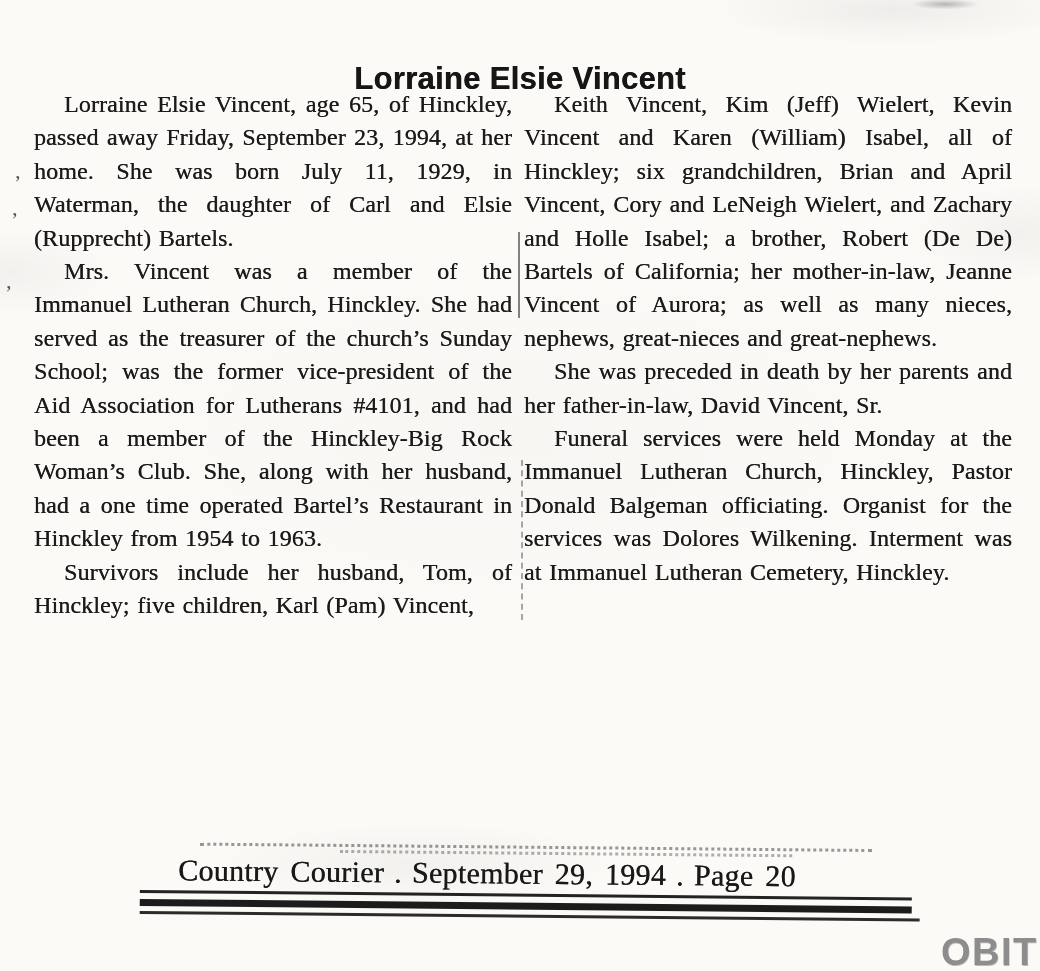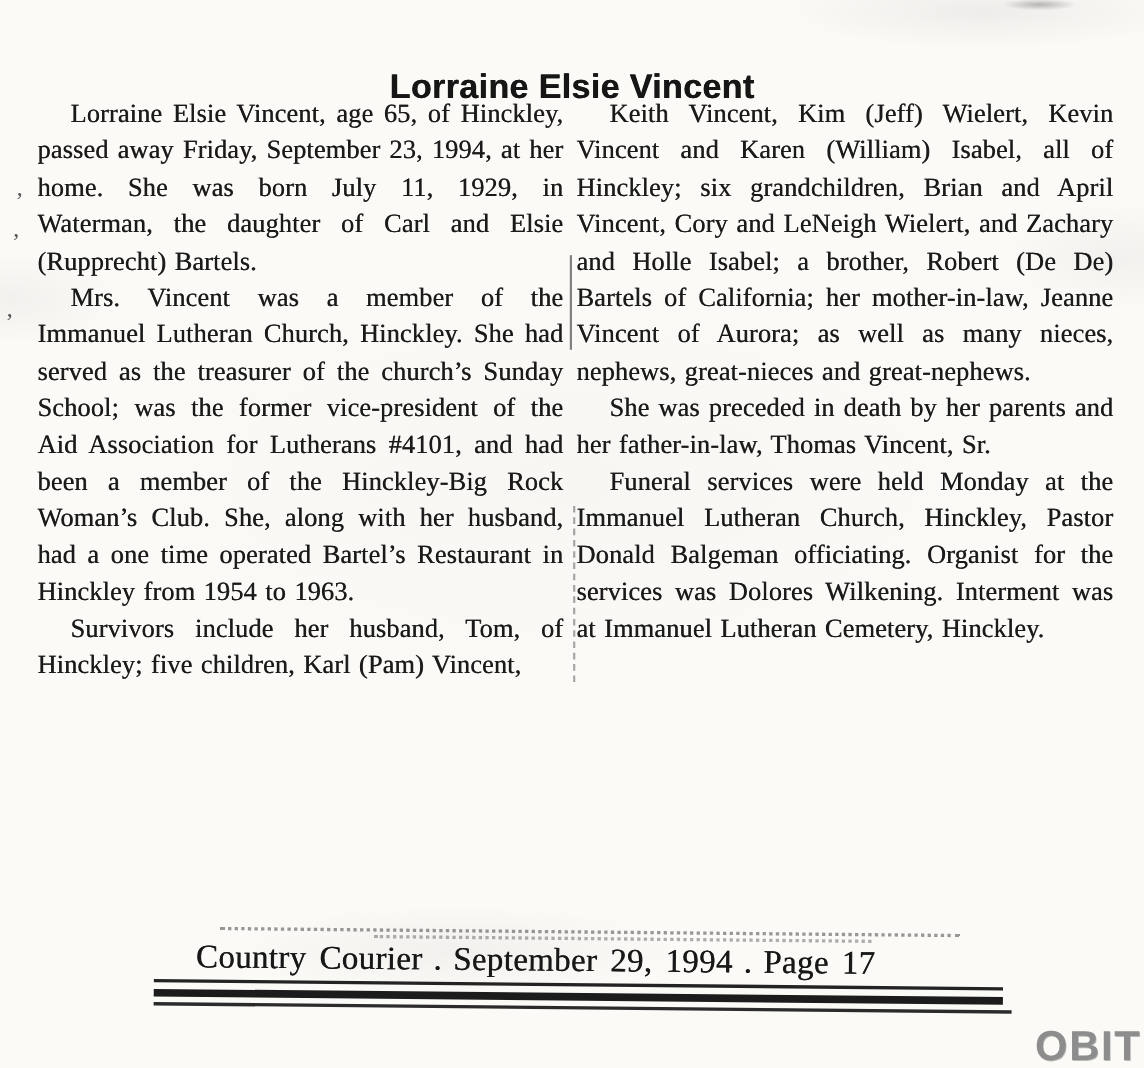--- a/index.html
+++ b/index.html
@@ -118,35 +118,35 @@
   <h1 class="headline">Lorraine Elsie Vincent</h1>
 
   <div class="column column-left">
     <p>Lorraine Elsie Vincent, age 65, of Hinckley, passed away Friday, September 23, 1994, at her home. She was born July 11, 1929, in Waterman, the daughter of Carl and Elsie (Rupprecht) Bartels.</p>
     <p>Mrs. Vincent was a member of the Immanuel Lutheran Church, Hinckley. She had served as the treasurer of the church’s Sunday School; was the former vice-president of the Aid Association for Lutherans #4101, and had been a member of the Hinckley-Big Rock Woman’s Club. She, along with her husband, had a one time operated Bartel’s Restaurant in Hinckley from 1954 to 1963.</p>
     <p>Survivors include her husband, Tom, of Hinckley; five children, Karl (Pam) Vincent,</p>
   </div>
 
   <div class="column column-right">
     <p>Keith Vincent, Kim (Jeff) Wielert, Kevin Vincent and Karen (William) Isabel, all of Hinckley; six grandchildren, Brian and April Vincent, Cory and LeNeigh Wielert, and Zachary and Holle Isabel; a brother, Robert (De De) Bartels of California; her mother-in-law, Jeanne Vincent of Aurora; as well as many nieces, nephews, great-nieces and great-nephews.</p>
-    <p>She was preceded in death by her parents and her father-in-law, Thomas Vincent, Sr.</p>
+    <p>She was preceded in death by her parents and her father-in-law, David Vincent, Sr.</p>
     <p>Funeral services were held Monday at the Immanuel Lutheran Church, Hinckley, Pastor Donald Balgeman officiating. Organist for the services was Dolores Wilkening. Interment was at Immanuel Lutheran Cemetery, Hinckley.</p>
   </div>
 
   <div class="col-divider-top"></div>
   <div class="col-divider-bottom"></div>
   <span class="margin-mark mark-1">’</span>
   <span class="margin-mark mark-2">’</span>
   <span class="margin-mark mark-3">’</span>
 
   <div class="footer">
     <div class="footer-dots-1"></div>
     <div class="footer-dots-2"></div>
     <div class="footer-text">
-      <span>Country Courier</span><span class="footer-sep">.</span><span>September 29, 1994</span><span class="footer-sep">.</span><span>Page 17</span>
+      <span>Country Courier</span><span class="footer-sep">.</span><span>September 29, 1994</span><span class="footer-sep">.</span><span>Page 20</span>
     </div>
     <div class="rule-thin"></div>
     <div class="rule-thick"></div>
     <div class="rule-medium"></div>
   </div>
 
   <div class="stamp">
     <span>OBIT</span>
   </div>
 

